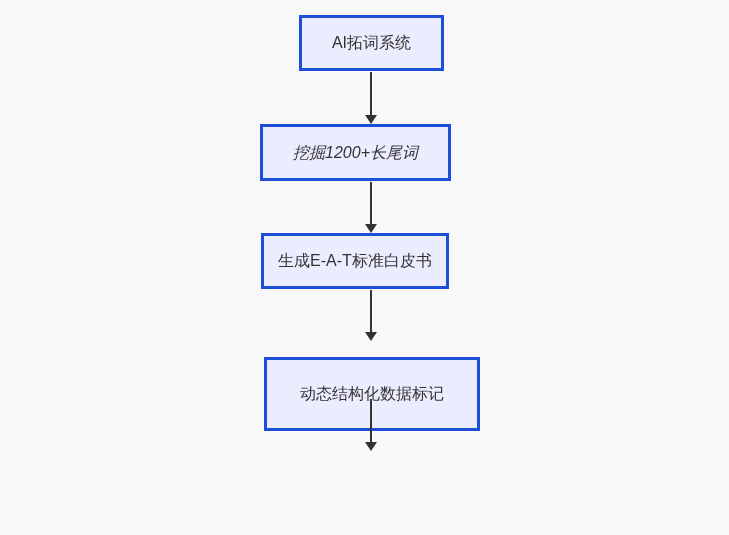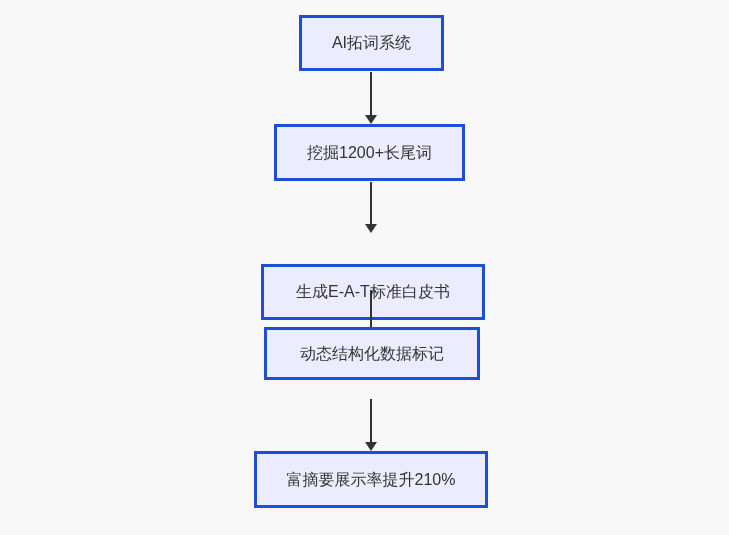--- a/index.html
+++ b/index.html
@@ -24,23 +24,23 @@
     color: #333333;
     font-size: 16px;
     display: flex;
     align-items: center;
     justify-content: center;
     text-align: center;
     line-height: 1.2;
     white-space: nowrap;
   }
   .node-1 { left: 299px; top: 15px;  width: 145px; height: 56px; }
-  .node-2 { left: 274px; top: 124px; width: 191px; height: 57px; }
-  .node-3 { left: 261px; top: 233px; width: 224px; height: 56px; margin-top: 31px; }
-  .node-4 { left: 264px; top: 327px; width: 216px; height: 53px; text-align: right; }
+  .node-2 { left: 260px; top: 124px; width: 191px; height: 57px; font-style: italic; }
+  .node-3 { left: 261px; top: 233px; width: 188px; height: 56px; }
+  .node-4 { left: 264px; top: 357px; width: 216px; height: 74px; text-align: right; }
   .node-5 { left: 254px; top: 451px; width: 234px; height: 57px; }
 
   .edge {
     position: absolute;
     left: 365px;
     width: 12px;
     display: flex;
     flex-direction: column;
     align-items: center;
   }
@@ -96,17 +96,14 @@
 
   <div class="node node-4">
     <span>动态结构化数据标记</span>
   </div>
 
   <div class="edge edge-4">
     <div class="edge-line"></div>
     <div class="edge-head"></div>
   </div>
 
-  <div class="node node-5">
-    <span>富摘要展示率提升210%</span>
-  </div>
 
 </div>
 
 </body></html>

